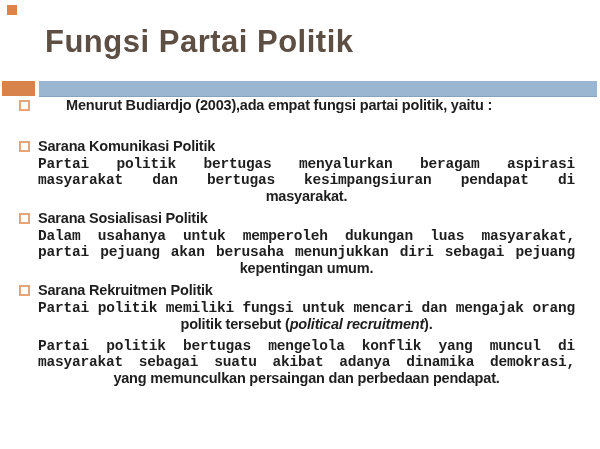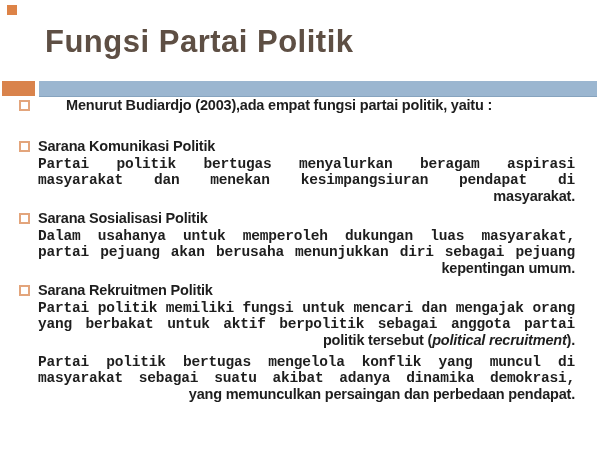--- a/index.html
+++ b/index.html
@@ -57,21 +57,21 @@
     width: 7px; height: 7px;
     margin: 3px 0 0 1px;
     border: 2px solid #E3A57C;
     background: #ffffff;
   }
   .text-col { flex: 1; min-width: 0; }
   .intro { margin-bottom: 25px; gap: 28px; }
   .section { margin-bottom: 6px; }
   .heading { margin-bottom: 2px; }
   .jline { text-align: justify; text-align-last: justify; font-family: Liberation Mono, monospace; }
-  .lline { text-align: right; }
+  .lline { text-align: center; }
   .para em { font-style: italic; margin-top: 29px; }
 </style>
 </head>
 <body>
 
 <div class="slide">
   <div class="corner-sq"></div>
   <h1 class="title">Fungsi Partai Politik</h1>
   <div class="sep-orange"></div>
   <div class="sep-blue"></div>
@@ -88,21 +88,21 @@
           <div class="row">
             <div class="bullet-col">
               <span class="bullet"></span>
             </div>
             <div class="text-col heading">Sarana Komunikasi Politik</div>
           </div>
           <div class="row">
             <div class="bullet-col"></div>
             <div class="text-col para">
               <div class="jline">Partai politik bertugas menyalurkan beragam aspirasi</div>
-              <div class="jline">masyarakat dan menekan kesimpangsiuran pendapat di</div>
+              <div class="jline">masyarakat dan bertugas kesimpangsiuran pendapat di</div>
               <div class="lline">masyarakat.</div>
             </div>
           </div>
         </div>
         <div class="section">
           <div class="row">
             <div class="bullet-col">
               <span class="bullet"></span>
             </div>
             <div class="text-col heading">Sarana Sosialisasi Politik</div>
@@ -120,21 +120,20 @@
           <div class="row">
             <div class="bullet-col">
               <span class="bullet"></span>
             </div>
             <div class="text-col heading">Sarana Rekruitmen Politik</div>
           </div>
           <div class="row">
             <div class="bullet-col"></div>
             <div class="text-col para">
               <div class="jline">Partai politik memiliki fungsi untuk mencari dan mengajak orang</div>
-              <div class="jline">yang berbakat untuk aktif berpolitik sebagai anggota partai</div>
               <div class="lline">politik tersebut (<em>political recruitment</em>).</div>
             </div>
           </div>
         </div>
         <div class="section">
           <div class="row">
             <div class="bullet-col"></div>
             <div class="text-col para">
               <div class="jline">Partai politik bertugas mengelola konflik yang muncul di</div>
               <div class="jline">masyarakat sebagai suatu akibat adanya dinamika demokrasi,</div>

